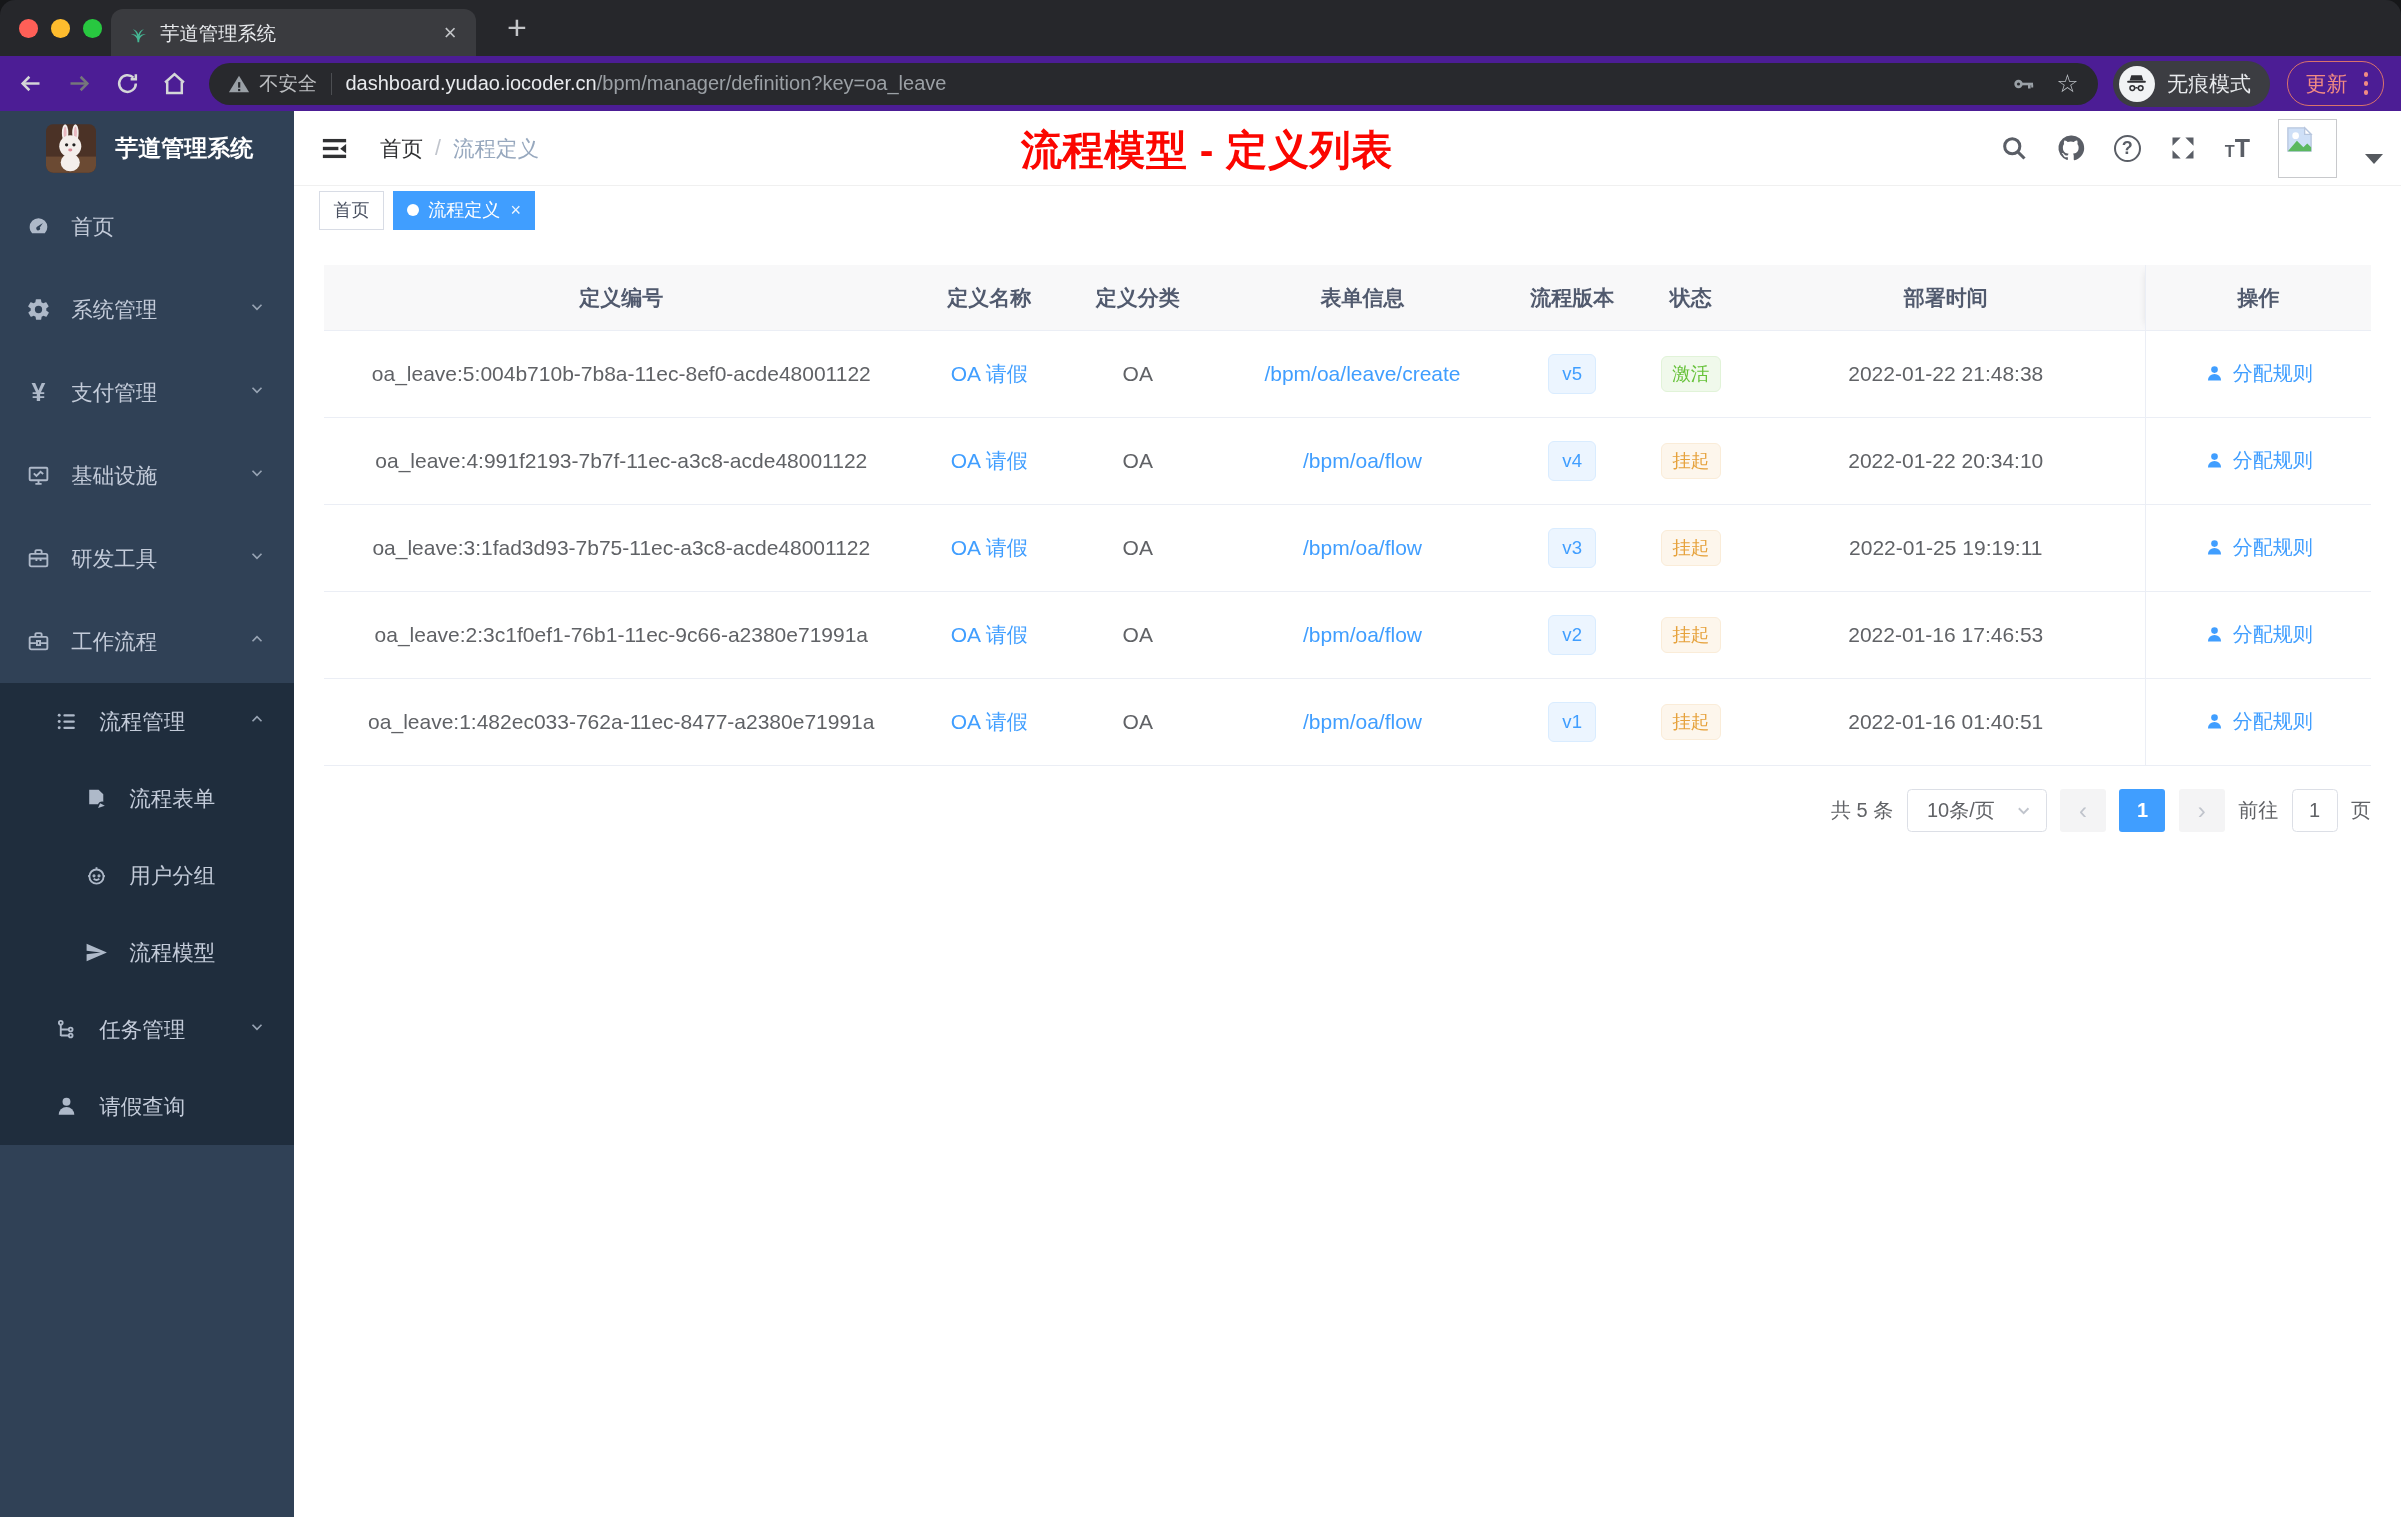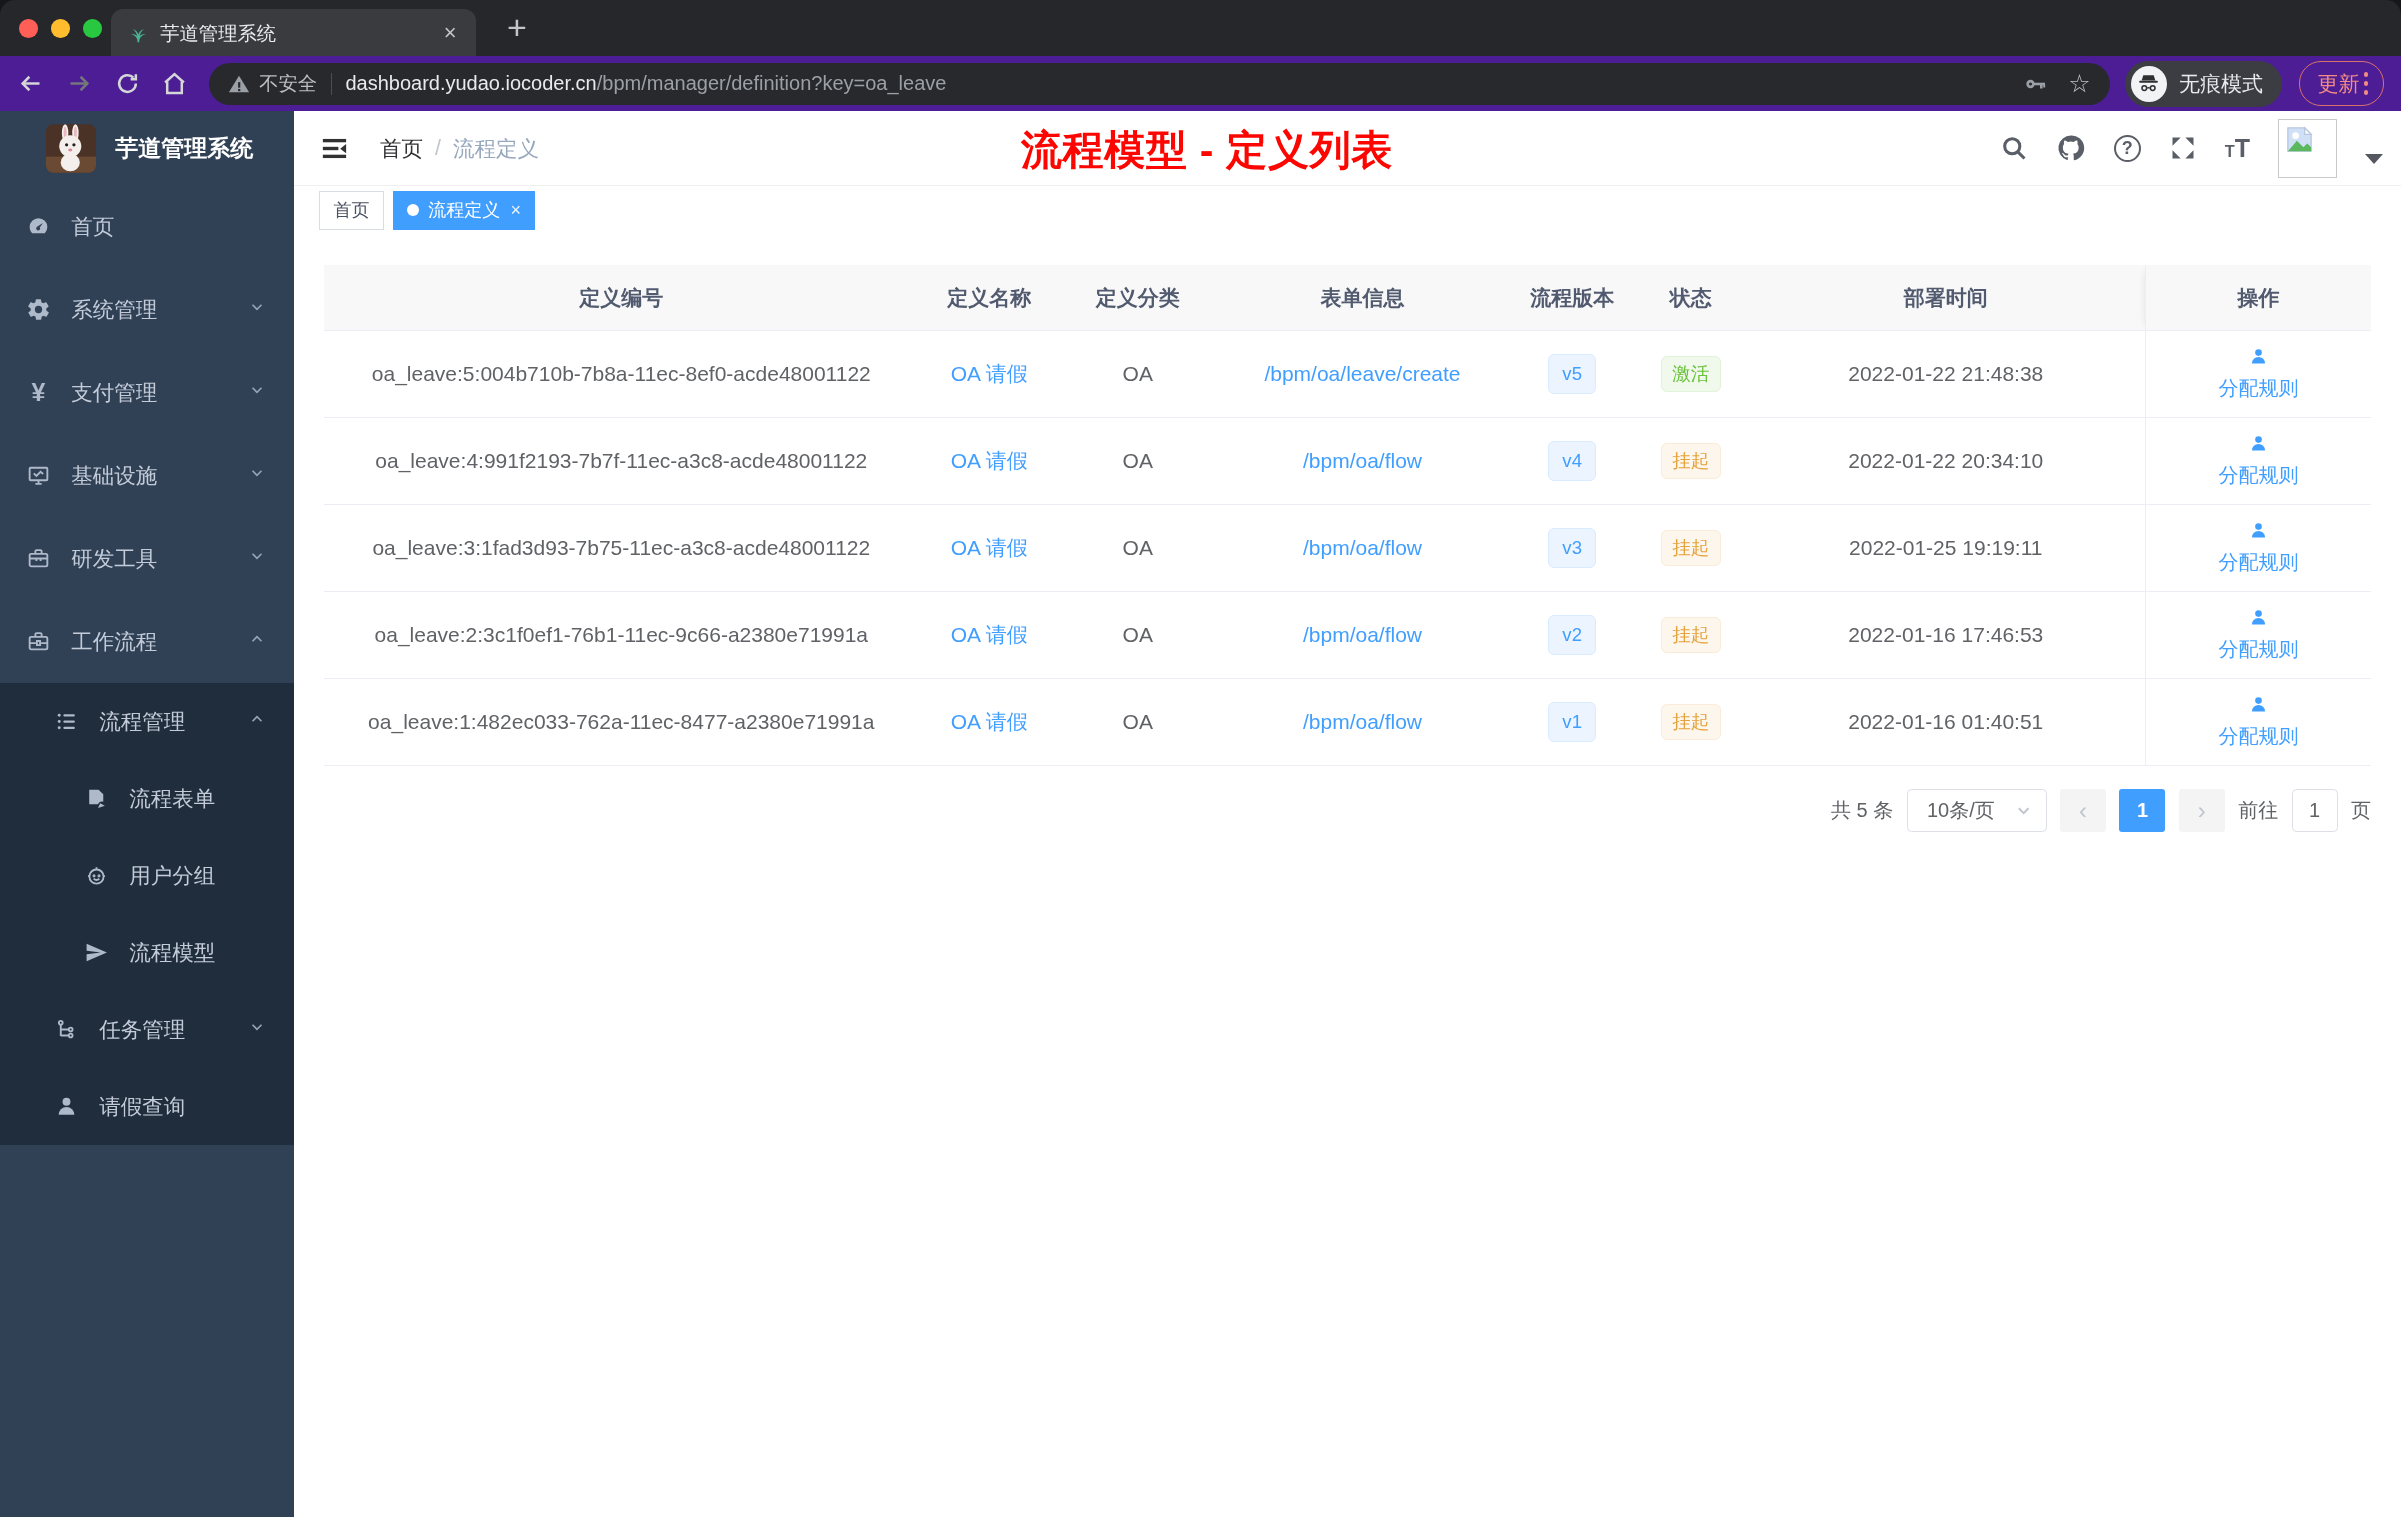--- a/index.html
+++ b/index.html
@@ -31,21 +31,21 @@
   .sec-label{font-size:19.3px;color:#bcbec1;margin-left:9px;}
   .divider{width:1.5px;height:22px;background:#4c4e52;margin:0 13.4px;}
   .url{font-size:20px;white-space:nowrap;overflow:hidden;flex:1;min-width:0;}
   .url .host{color:#e8eaed;}
   .url .path{color:#9ba0a5;}
   .omni-right{display:flex;align-items:center;gap:21px;margin-left:15px;color:#9aa0a6;}
   .star-glyph{font-size:25px;color:#bdc1c6;line-height:1;}
   .incog{display:flex;align-items:center;background:#3c3d42;border-radius:24px;height:46px;padding:0 19.3px 0 6px;margin-right:16.3px;}
   .incog-circle{width:36px;height:36px;border-radius:50%;background:#f1f3f4;display:flex;align-items:center;justify-content:center;margin-right:12px;}
   .incog-label{color:#e8eaed;font-size:21px;}
-  .update-pill{display:flex;align-items:center;gap:4px;height:43px;border:1.5px solid #d9726b;border-radius:22px;
+  .update-pill{display:flex;align-items:center;gap:16px;height:43px;border:1.5px solid #d9726b;border-radius:22px;
                color:#f28b82;font-size:21px;padding:0 12px 0 18px;}
   .dots{display:flex;flex-direction:column;gap:4.5px;padding-right:3px;}
   .dots i{width:4.5px;height:4.5px;border-radius:50%;background:#f28b82;display:block;}
 
   
   .app{position:absolute;left:0;top:111px;right:0;bottom:0;background:#fff;}
   .sidebar{position:absolute;left:0;top:0;bottom:0;width:294px;background:#304156;overflow:hidden;}
   .logo-row{height:74px;display:flex;align-items:center;padding-left:46px;}
   .logo-avatar{width:50px;height:49px;border-radius:7.4px;overflow:hidden;flex:none;}
   .brand{color:#ffffff;font-size:23px;font-weight:700;margin-left:19.3px;white-space:nowrap;}
@@ -93,21 +93,21 @@
   th{height:63px;background:#f8f8f9;color:#515a6e;font-size:21px;font-weight:700;text-align:center;}
   td{height:84px;border-bottom:0.7px solid #ebeef5;font-size:21px;color:#606266;text-align:center;
      overflow:hidden;white-space:nowrap;}
   tbody tr:first-child td{border-top:0.7px solid #ebeef5;}
   .fixedcol{border-left:0.7px solid #ebeef5;box-shadow:-7.4px 0 7.4px -7.4px rgba(0,0,0,.12);}
   a.link{color:#409eff;text-decoration:none;}
   .badge{display:inline-block;border-radius:6px;font-size:18.6px;line-height:1;}
   .badge.ver{background:#ecf5ff;border:0.7px solid #d9ecff;color:#409eff;padding:9.7px 13.4px;text-align:right;}
   .badge.success{background:#f0f9eb;border:0.7px solid #e1f3d8;color:#67c23a;padding:8.2px 10.4px;}
   .badge.warning{background:#fdf6ec;border:0.7px solid #faecd8;color:#e6a23c;padding:8.2px 10.4px;}
-  .action-link{color:#409eff;font-size:20px;display:inline-flex;align-items:center;gap:7.4px;flex-direction:column;}
+  .action-link{color:#409eff;font-size:20px;display:inline-flex;align-items:center;gap:7.4px;}
 
   .pagination{position:absolute;right:30px;top:555px;display:flex;align-items:center;gap:13.4px;
               font-size:20px;color:#606266;}
   .pg-select{width:140px;height:43px;border:0.7px solid #dcdfe6;border-radius:4.5px;display:flex;align-items:center;
              box-sizing:border-box;padding:0 12px 0 19.3px;color:#606266;}
   .pg-select .sel-label{flex:1;}
   .pg-btn{width:46px;height:43px;border-radius:3px;background:#f4f4f5;display:flex;align-items:center;
           justify-content:center;font-size:24px;color:#c0c4cc;}
   .pg-page{width:46px;height:43px;border-radius:3px;background:#409eff;color:#fff;display:flex;
            align-items:center;justify-content:center;font-size:20px;font-weight:700;}

